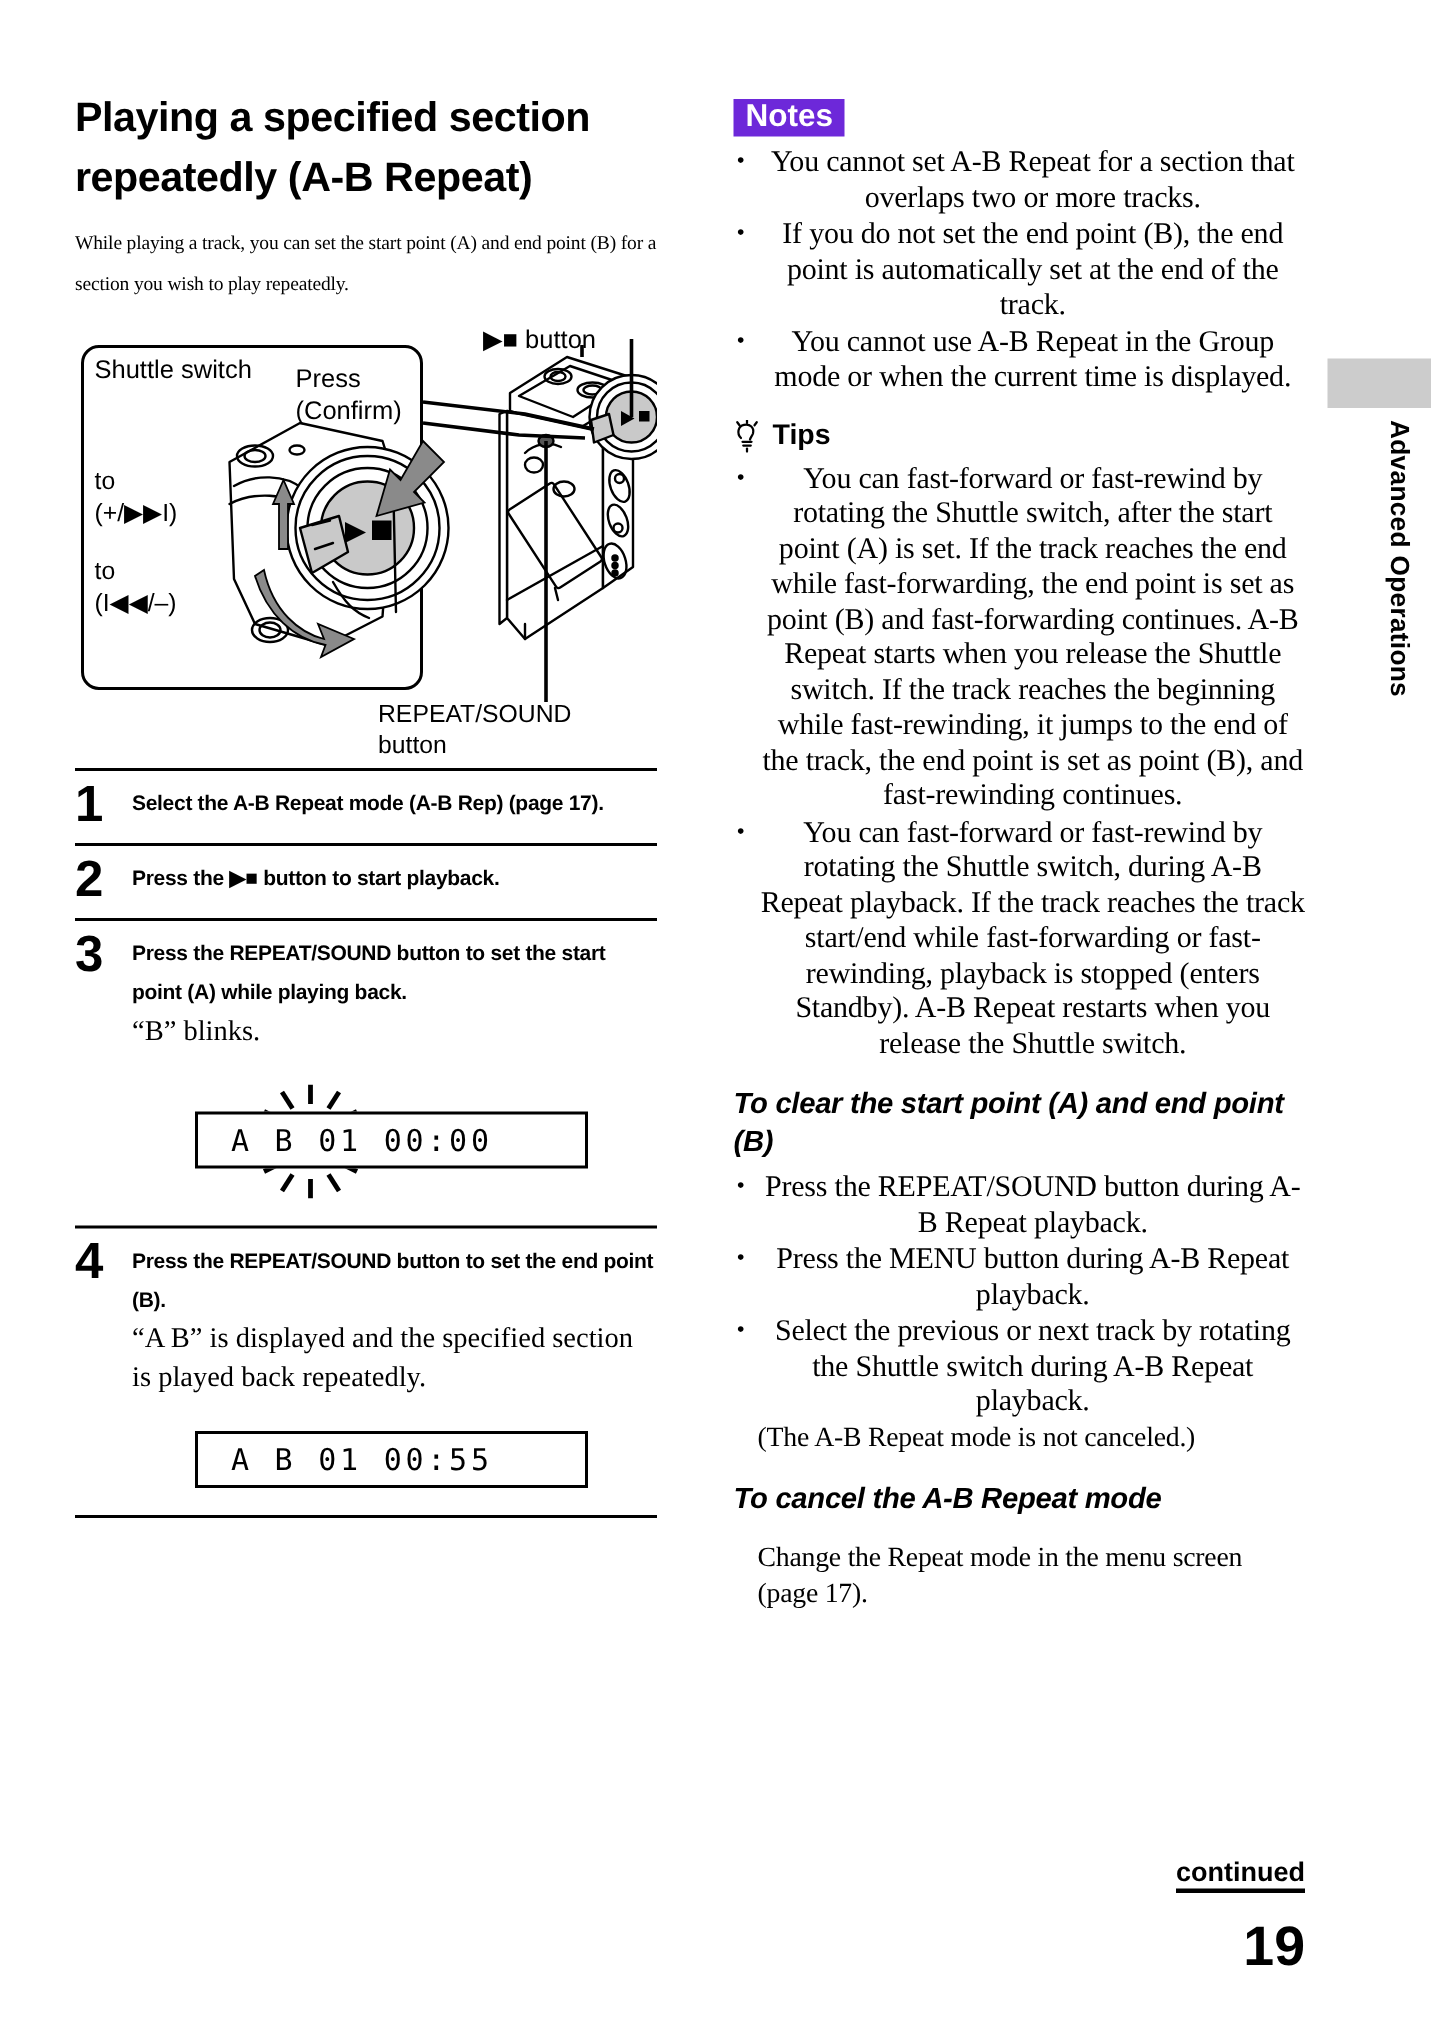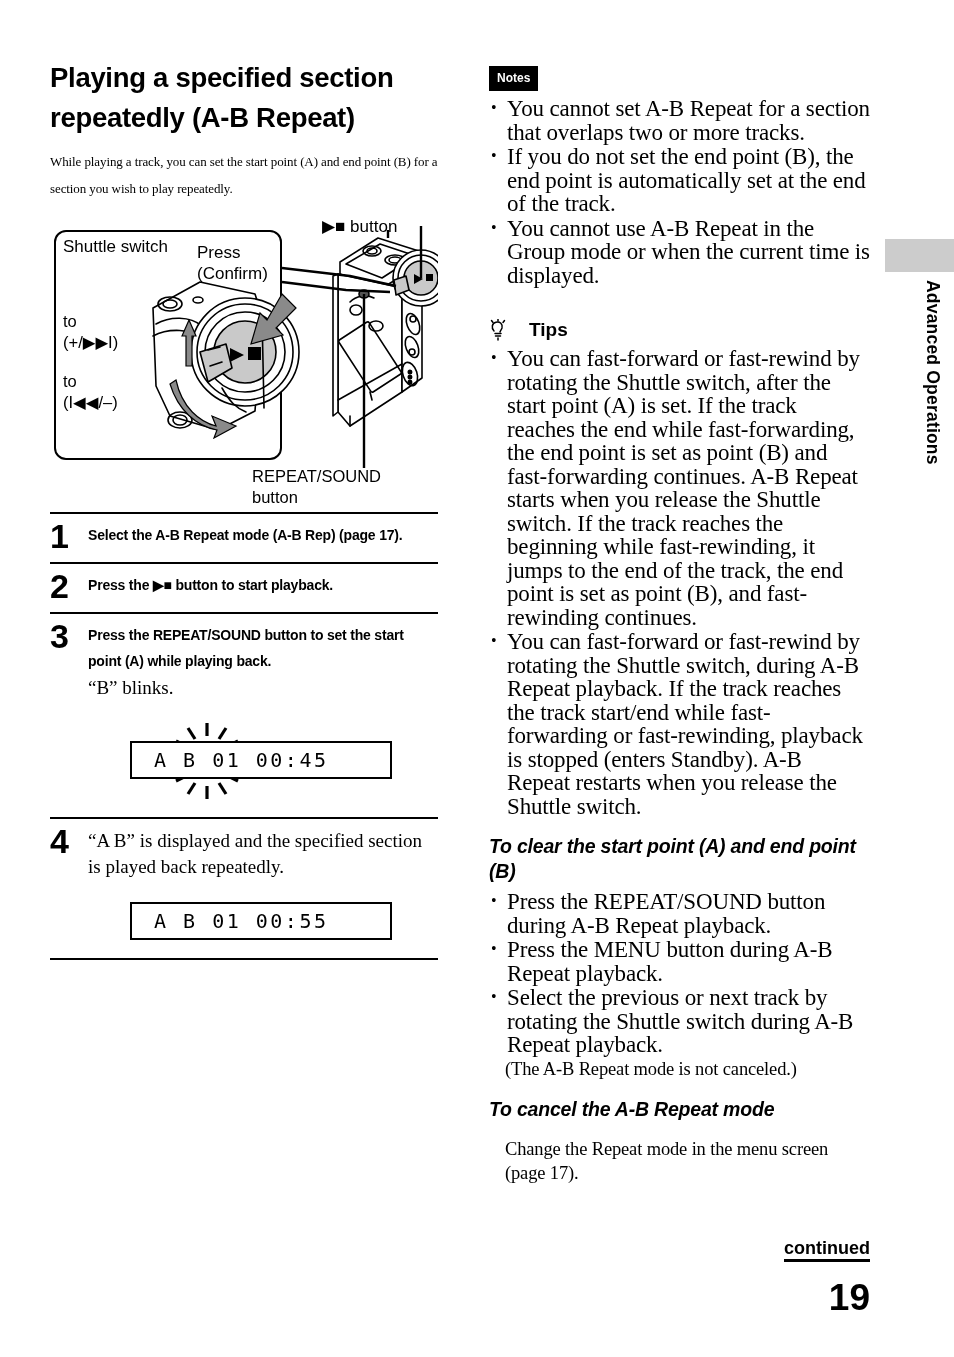--- a/index.html
+++ b/index.html
@@ -144,53 +144,54 @@
   .blink-rays {
     position: absolute;
     left: 78px; top: 2px;
     width: 82px; height: 76px;
     pointer-events: none;
   }
 
   
   .notes-badge {
     display: inline-block;
-    background: #000000;
+    background: #6d28d9;
     color: #fff;
     font-family: "Liberation Sans", sans-serif;
     font-weight: bold;
-    font-size: 12px;
+    font-size: 21px;
     line-height: 20px;
     padding: 2px 8px 3px 8px;
   }
   ul.bullets {
     list-style: none;
     margin: 6px 0 0 0;
     padding: 0;
   }
   ul.bullets > li {
     position: relative;
     padding-left: 18px;
-    font-size: 23px;
+    font-size: 20px;
     line-height: 23.5px;
     margin-bottom: 1px;
     letter-spacing: -0.15px;
+    text-align: center;
   }
   ul.bullets > li::before {
     content: "\2022";
     position: absolute;
     left: 2px;
     top: -1px;
     font-size: 16px;
   }
   .tips-head {
     display: flex;
     align-items: flex-start;
-    gap: 22px;
-    margin-top: 32px;
+    gap: 8px;
+    margin-top: 16px;
   }
   .tips-label {
     font-family: "Liberation Sans", sans-serif;
     font-weight: bold;
     font-size: 19px;
   }
   .bulb-icon { width: 18px; height: 22px; display: block; }
   h3.subhead {
     font-family: "Liberation Sans", sans-serif;
     font-weight: bold;
@@ -383,28 +384,29 @@
                 <line x1="60" y1="5" x2="53" y2="16"></line>
                 <line x1="10" y1="18" x2="22" y2="24"></line>
                 <line x1="72" y1="18" x2="60" y2="24"></line>
                 <line x1="10" y1="58" x2="22" y2="52"></line>
                 <line x1="72" y1="58" x2="60" y2="52"></line>
                 <line x1="22" y1="71" x2="29" y2="60"></line>
                 <line x1="60" y1="71" x2="53" y2="60"></line>
                 <line x1="41" y1="76" x2="41" y2="63"></line>
               </g>
             </svg>
-            <div class="lcd">A B 01   00:45</div>
+            <div class="lcd">A B 01   00:00</div>
           </div>
         </div>
       </div>
 
       <div class="step step-last">
         <div class="step-num">4</div>
         <div class="step-body">
+          <div class="step-head">Press the REPEAT/SOUND button to set the end point (B).</div>
           <div class="step-sub">“A B” is displayed and the specified section is played back repeatedly.</div>
 
           <div class="lcd-wrap">
             <div class="lcd">A B 01   00:55</div>
           </div>
         </div>
       </div>
 
     </div>
   </div>

